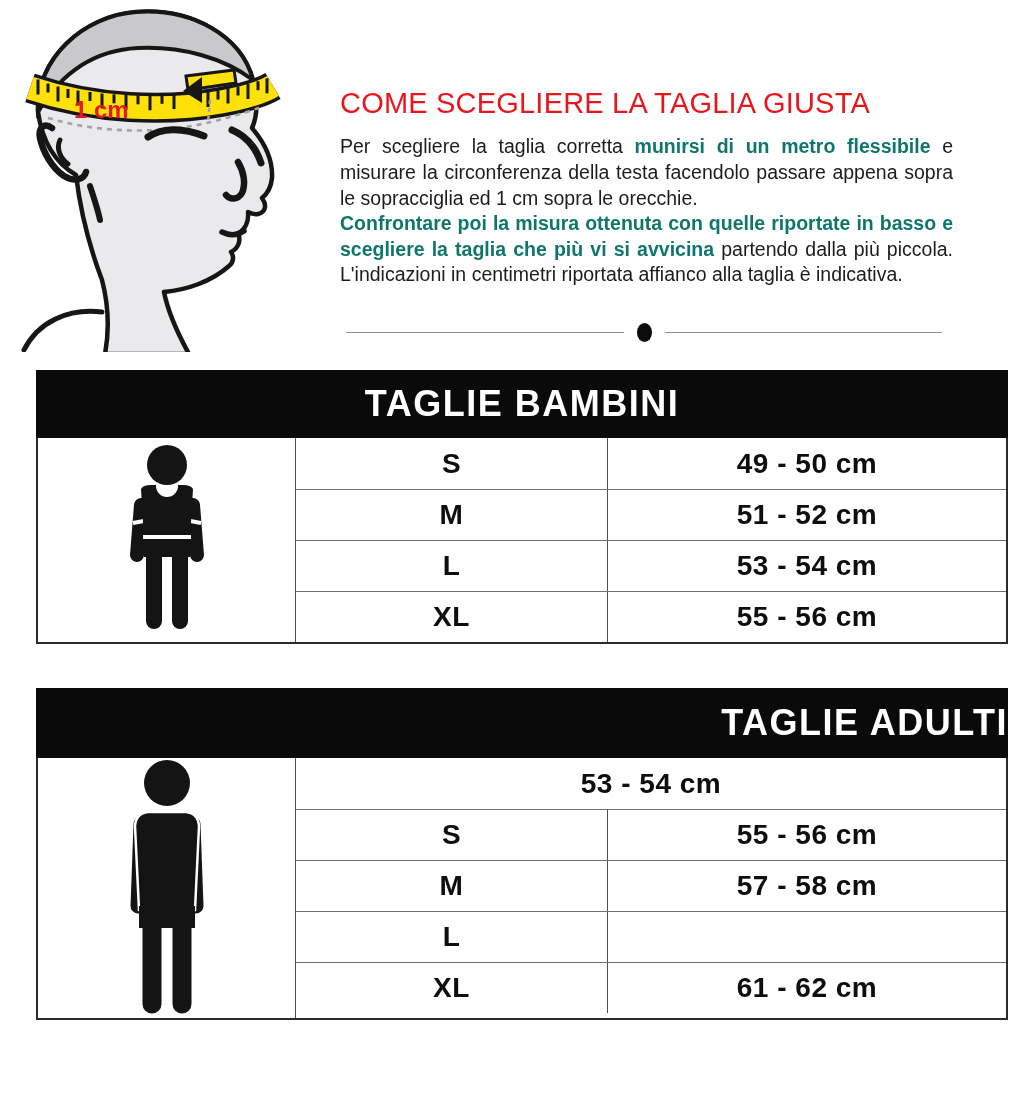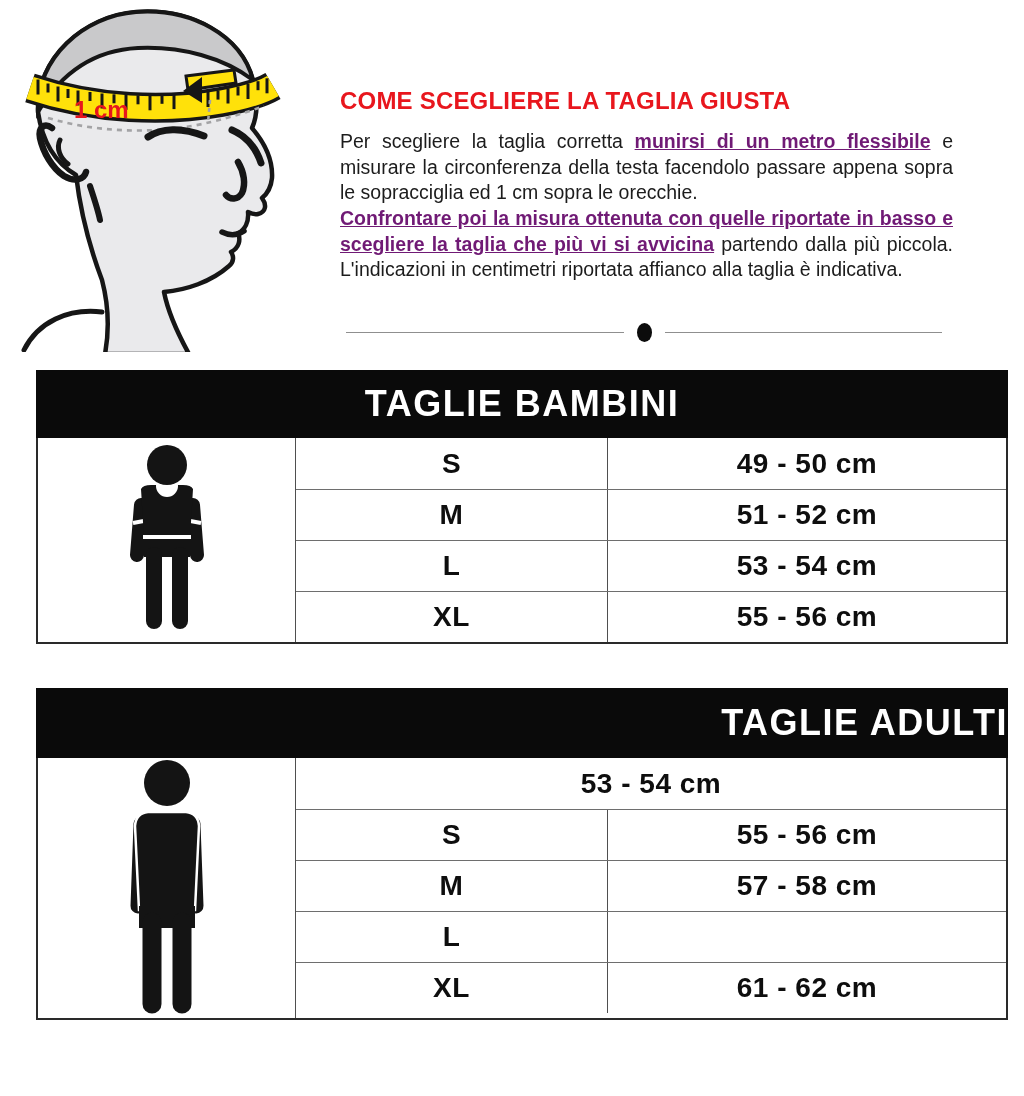--- a/index.html
+++ b/index.html
@@ -18,29 +18,29 @@
     position:relative;overflow:hidden;
   }
   
   .illustration{position:absolute;left:14px;top:0;width:316px;height:352px;}
   .illustration svg{display:block;width:100%;height:100%;}
   .tape-label{font:700 24px "Liberation Sans",sans-serif;}
 
   .copy{position:absolute;left:340px;top:0;width:613px;}
   .page-title{
     margin:88px 0 0 0;
-    font-size:24px;line-height:1.05;font-weight:700;
+    font-size:29px;line-height:1.05;font-weight:400;
     color:var(--red);letter-spacing:.2px;white-space:nowrap;
   }
   .copy p{
     margin:0;font-size:19.5px;line-height:25.6px;color:#1c1c1c;
     text-align:justify;
   }
   .copy p.first{margin-top:16px;}
-  .copy strong{font-weight:700;color:#701a75;text-decoration:underline;}
+  .copy strong{font-weight:700;color:#0f766e;}
 
   
   .divider{
     position:absolute;left:346px;top:322px;width:596px;height:20px;
     display:flex;align-items:center;
   }
   .divider .line{flex:1;height:0;border-top:1.6px solid #8f8f8f;}
   .divider .dot{width:15px;height:19px;border-radius:50%;background:#0c0c0c;margin:0 13px;flex:none;}
 
   

